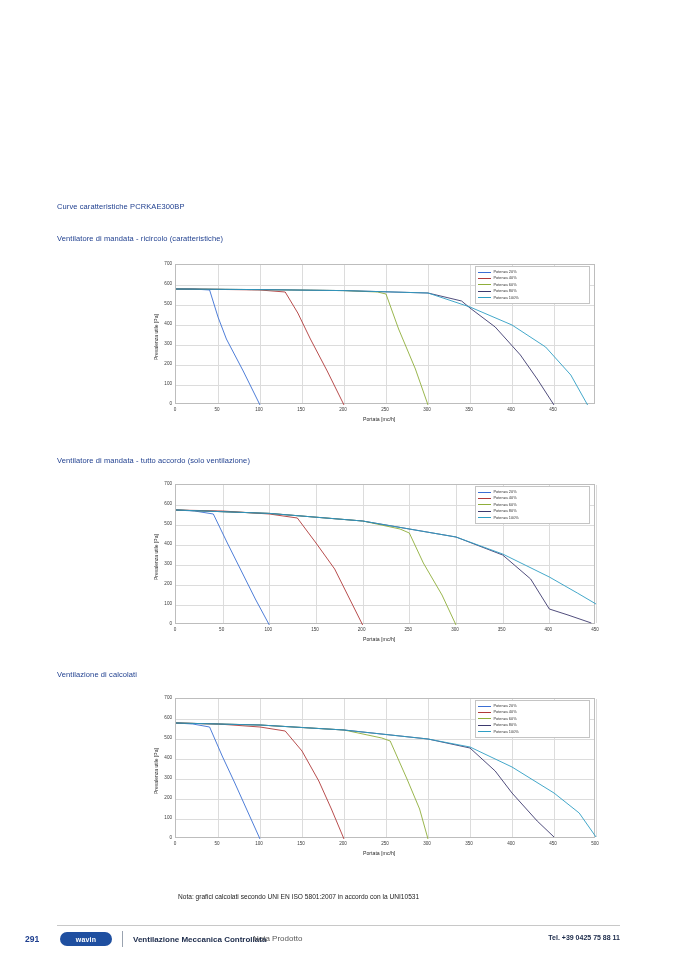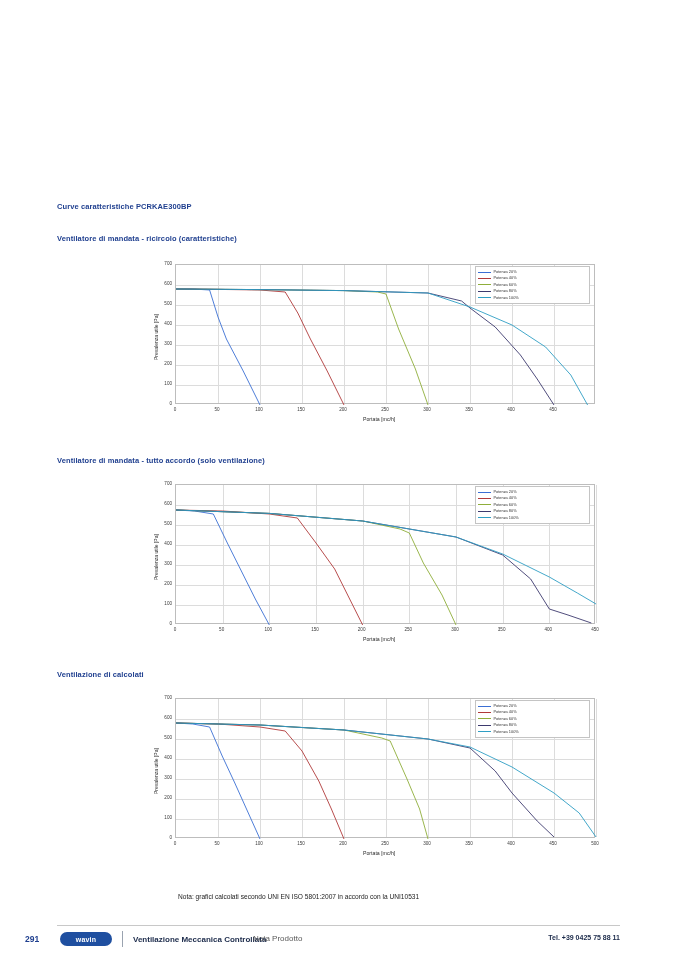--- a/index.html
+++ b/index.html
@@ -9,21 +9,21 @@
     font-family:"Liberation Sans", sans-serif;
     color:#1b2a4a;
     position:relative;
     overflow:hidden;
   }
   .page{position:absolute;inset:0;}
 
   .section-title{
     position:absolute;
     font-size:7.5px;
-    font-weight:bold;
+    font-weight:normal;
     color:#1f3f8f;
     letter-spacing:0.1px;
   }
   #t-main{left:57px;top:202px;}
   #t-c1{left:57px;top:234px;}
   #t-c2{left:57px;top:456px;}
   #t-c3{left:57px;top:670px;}
 
   .chart-wrap{position:absolute;}
   .plot{

